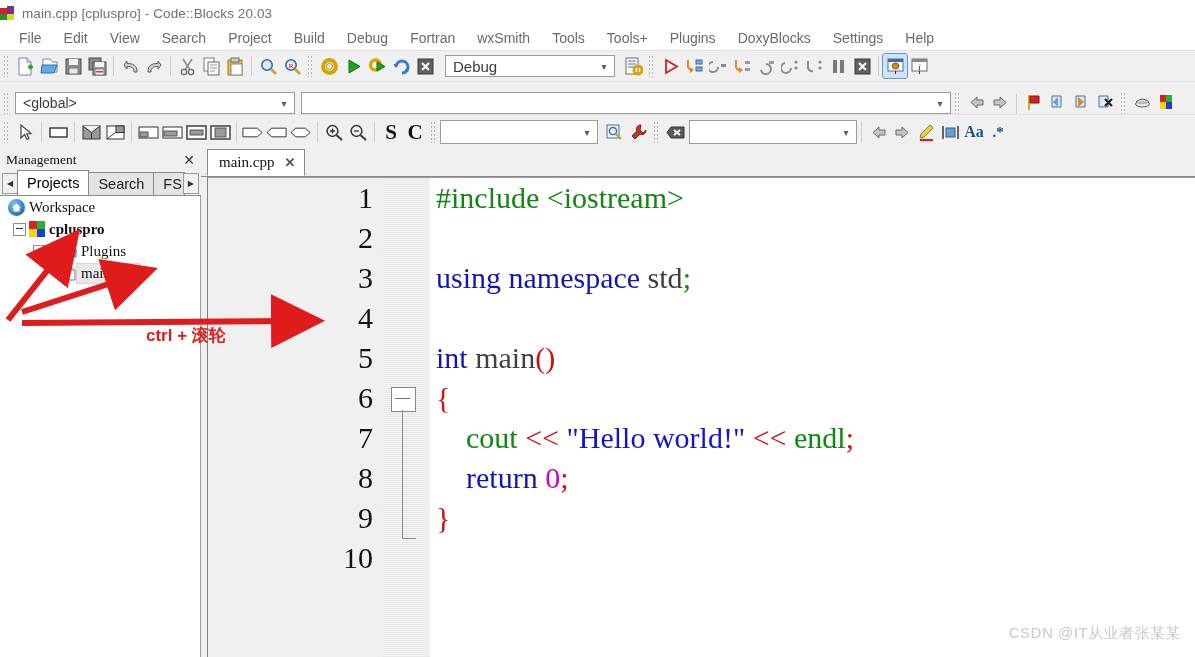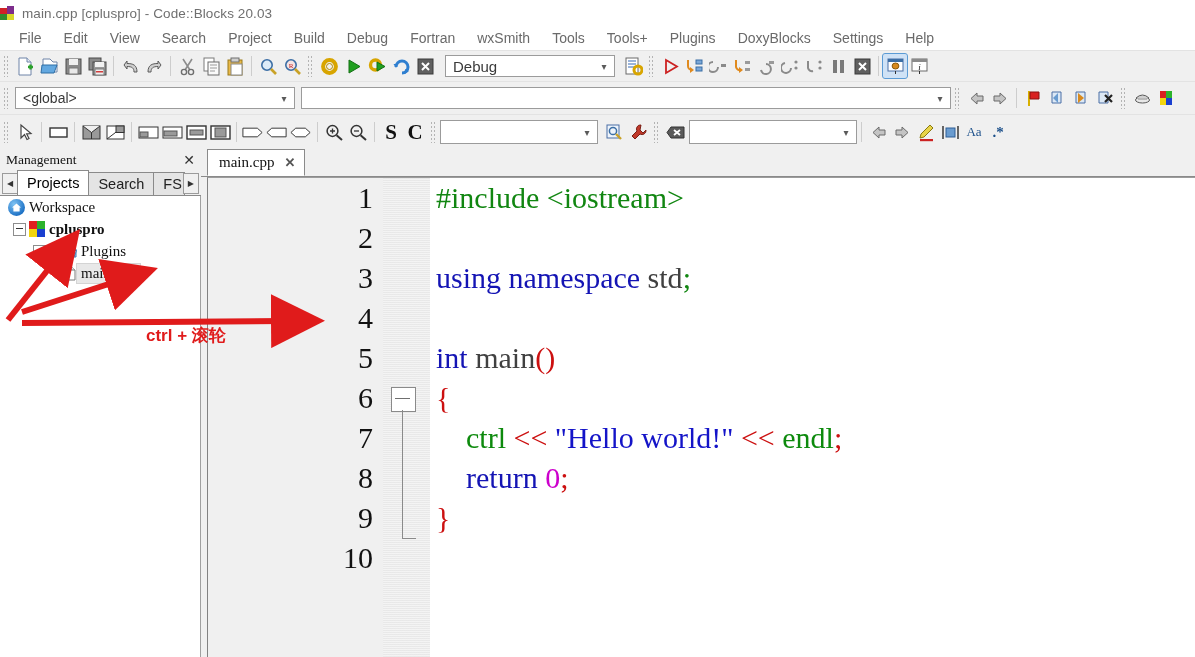--- a/index.html
+++ b/index.html
@@ -22,21 +22,21 @@
   .cb-logo i:nth-child(4){left:7px;top:8px;width:7px;height:6px;background:#d8d82a;}
   .title-text{font-size:13.5px;color:#6f6f6f;letter-spacing:.1px;}
 
   
   .menubar{height:24px;background:#ffffff;display:flex;align-items:center;padding-left:8px;}
   .menu-item{font-size:14px;color:#6a6a6a;padding:2px 11px;cursor:default;}
 
   
   .toolrow{display:flex;align-items:center;background:#f0f0f0;border-top:1px solid #e3e3e3;}
   .tr1{height:30px;}
-  .tr2{height:32px;}
+  .tr2{height:32px;align-items:flex-end;}
   .tr3{height:34px;}
   .grip{width:7px;height:22px;margin:0 3px;flex:none;
         background-image:radial-gradient(#a8a8a8 40%,transparent 41%);
         background-size:3px 4px;opacity:.85;}
   .sep{width:1px;height:20px;background:#cdcdcd;margin:0 4px;flex:none;}
   .tbtn{width:24px;height:24px;display:flex;align-items:center;justify-content:center;flex:none;border-radius:2px;}
   .tbtn.pressed{background:#cfe2f6;outline:1px solid #5b9bd5;}
   .tbtn svg{display:block;}
   .cbo{height:22px;background:#fff;border:1px solid #9b9b9b;display:flex;align-items:center;
        padding:0 4px 0 7px;font-size:14px;color:#3a3a3a;box-sizing:border-box;}
@@ -578,21 +578,21 @@
           <path d="M13 2 L16 5 L7 14 L3 15 L4 11 Z" fill="#e8d44a" stroke="#8a7a10"></path>
           <rect x="3" y="16" width="13" height="2.2" fill="#cc2222"></rect>
         </svg>
     </div>
     <div class="tbtn">
       <svg width="19" height="19" viewBox="0 0 19 19">
           <rect x="5" y="5" width="9" height="9" fill="#6a9cd0" stroke="#2f5e96"></rect>
           <path d="M2 3 L2 16 M17 3 L17 16" stroke="#444" stroke-width="1.6"></path>
         </svg>
     </div>
-    <div class="tbtn" style="font-family:'Liberation Serif',serif;font-size:13px;font-weight:normal;color:#1b4f8a;">
+    <div class="tbtn" style="font-family:'Liberation Serif',serif;font-size:16px;font-weight:bold;color:#1b4f8a;">
       <span>Aa</span>
     </div>
     <div class="tbtn" style="font-family:'Liberation Serif',serif;font-size:15px;font-weight:bold;color:#1b4f8a;">
       <span>.*</span>
     </div>
   </div>
 
   <div class="work">
 
     <div class="mgmt">
@@ -685,21 +685,21 @@
           <div class="fold-foot" style="top:360px;left:19px;"></div>
         </div>
 
         <div class="codearea">
           <div class="cl"><span class="k-pre">#include &lt;iostream&gt;</span></div>
           <div class="cl">&nbsp;</div>
           <div class="cl"><span class="k-kw">using</span> <span class="k-kw">namespace</span> <span class="k-id">std</span><span class="k-semi-g">;</span></div>
           <div class="cl">&nbsp;</div>
           <div class="cl"><span class="k-kw">int</span> <span class="k-id">main</span><span class="k-op">()</span></div>
           <div class="cl"><span class="k-op">{</span></div>
-          <div class="cl"><span class="k-fn">    ctrl</span> <span class="k-op">&lt;&lt;</span> <span class="k-str">"Hello world!"</span> <span class="k-op">&lt;&lt;</span> <span class="k-fn">endl</span><span class="k-op">;</span></div>
+          <div class="cl"><span class="k-fn">    cout</span> <span class="k-op">&lt;&lt;</span> <span class="k-str">"Hello world!"</span> <span class="k-op">&lt;&lt;</span> <span class="k-fn">endl</span><span class="k-op">;</span></div>
           <div class="cl"><span class="k-kw">    return</span> <span class="k-num">0</span><span class="k-op">;</span></div>
           <div class="cl"><span class="k-op">}</span></div>
           <div class="cl">&nbsp;</div>
         </div>
 
       </div>
     </div>
   </div>
 
   <svg class="anno" viewBox="0 0 1195 657">
@@ -707,14 +707,15 @@
       <marker id="ah" markerWidth="9" markerHeight="9" refX="2" refY="4.5" orient="auto">
         <path d="M0 0 L9 4.5 L0 9 Z" fill="#e01b1b"></path>
       </marker>
     </defs>
     <path d="M8 320 L54 262" stroke="#e01b1b" stroke-width="6" fill="none" marker-end="url(#ah)"></path>
     <path d="M22 312 L118 281" stroke="#e01b1b" stroke-width="6" fill="none" marker-end="url(#ah)"></path>
     <path d="M22 323 L283 321" stroke="#e01b1b" stroke-width="6" fill="none" marker-end="url(#ah)"></path>
   </svg>
   <div class="anno-text" style="left:146px;top:324px;">ctrl + 滚轮</div>
 
+  <div class="watermark">CSDN @IT从业者张某某</div>
 
 </div>
 
 </body></html>

